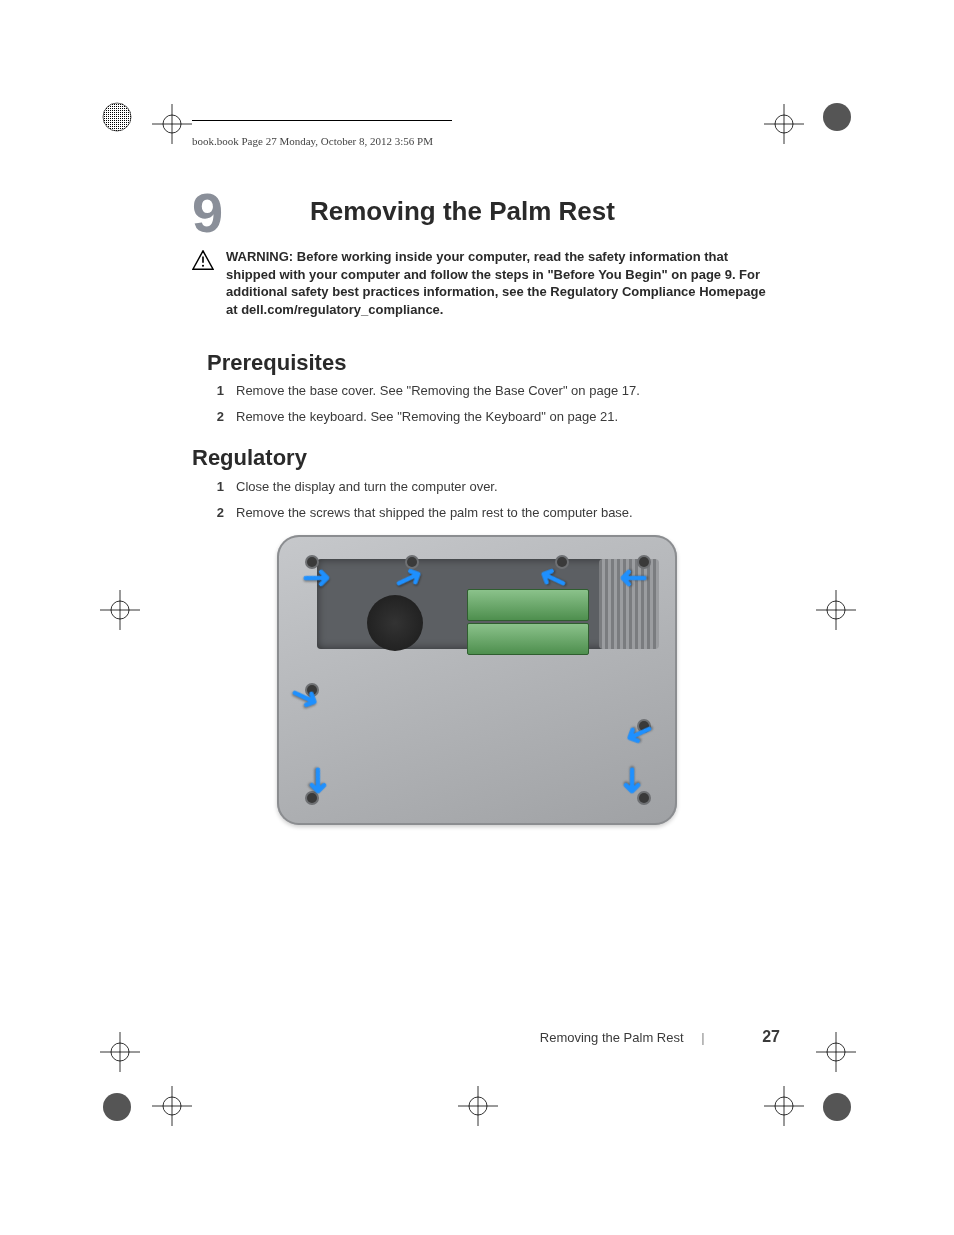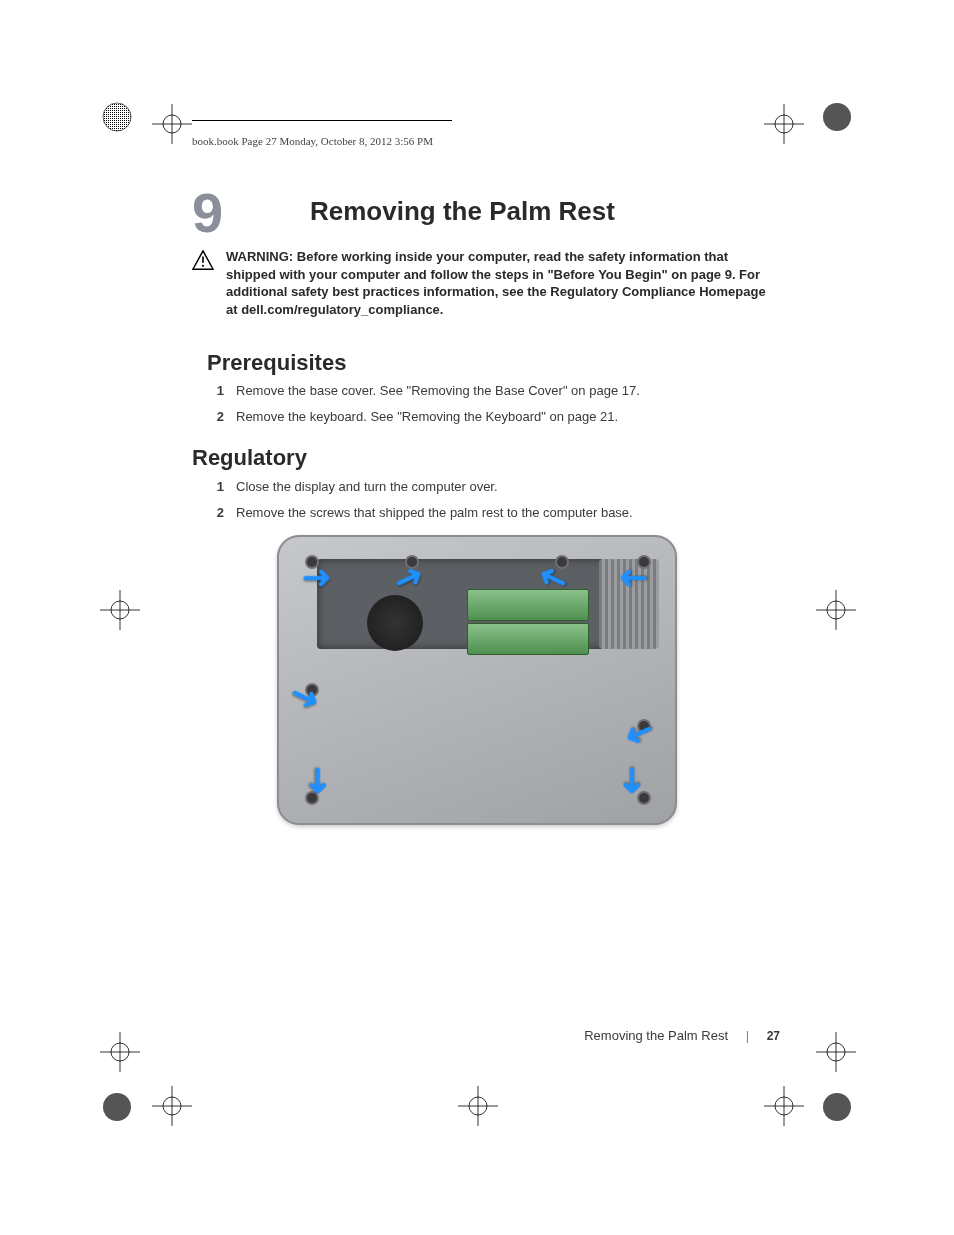--- a/index.html
+++ b/index.html
@@ -142,21 +142,21 @@
   .footer {
     position: absolute;
     left: 0;
     top: 1028px;
     width: 780px;
     text-align: right;
     font-size: 13px;
     color: #3a3a3a;
   }
   .footer .sep { margin: 0 14px; color: #888; }
-  .footer .pnum { font-weight: 700; font-size: 12px; }
+  .footer .pnum { font-weight: 700; font-size: 16px; margin-left: 40px; }
 
   
   .regmark { position: absolute; }
   .regmark svg { display: block; }
   .crosshair { position: absolute; }
 </style>
 </head>
 <body>
 
 <div class="page">

